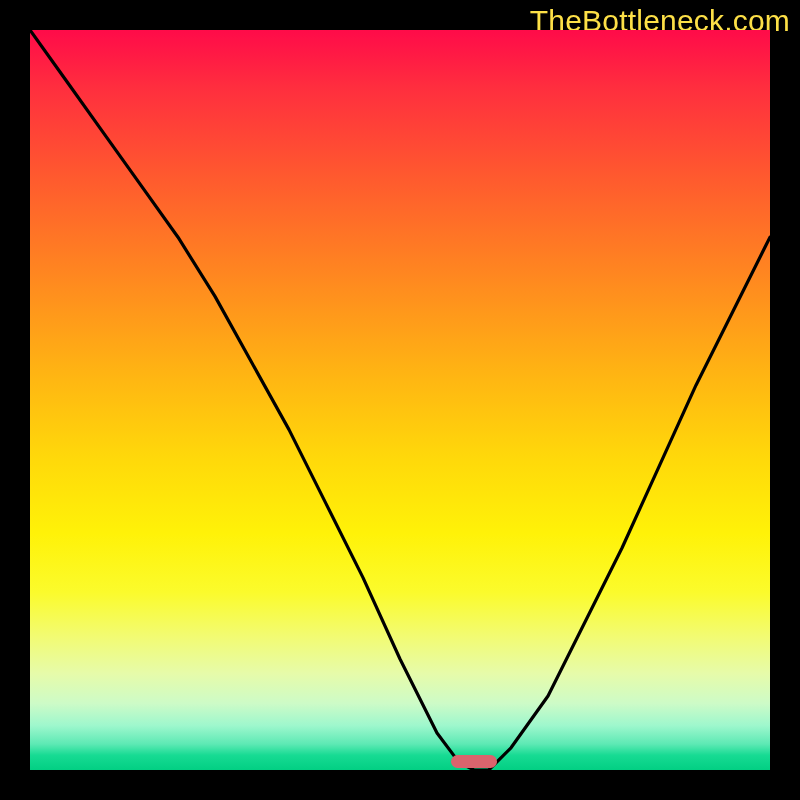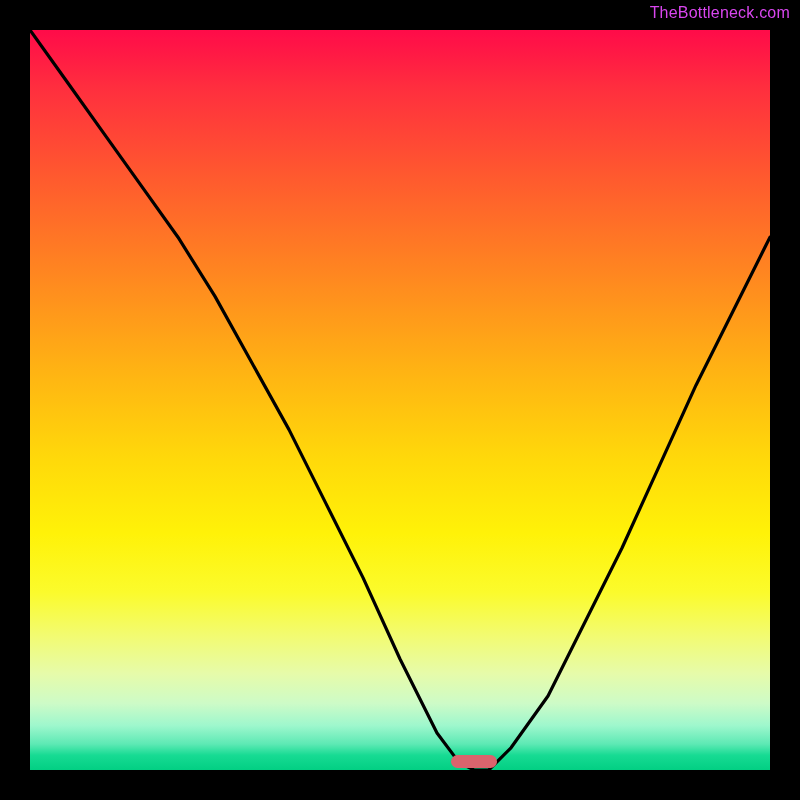--- a/index.html
+++ b/index.html
@@ -14,22 +14,22 @@
   .frame {
     position: relative;
     width: 800px;
     height: 800px;
     background: #000;
   }
   .watermark {
     position: absolute;
     top: 4px;
     right: 10px;
-    color: #d946ef;
-    font-size: 16px;
+    color: #fde047;
+    font-size: 30px;
     font-weight: 500;
     letter-spacing: 0.2px;
     user-select: none;
   }
   .plot {
     position: absolute;
     left: 30px;
     top: 30px;
     width: 740px;
     height: 740px;

